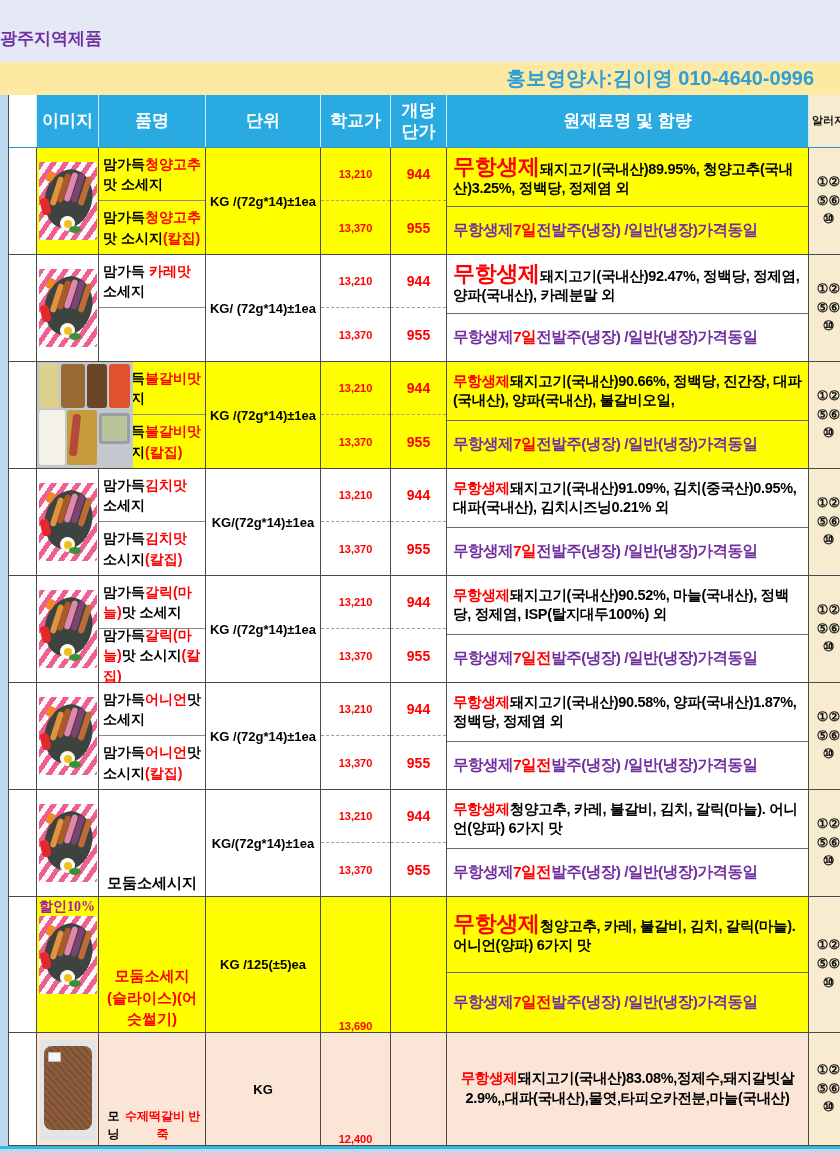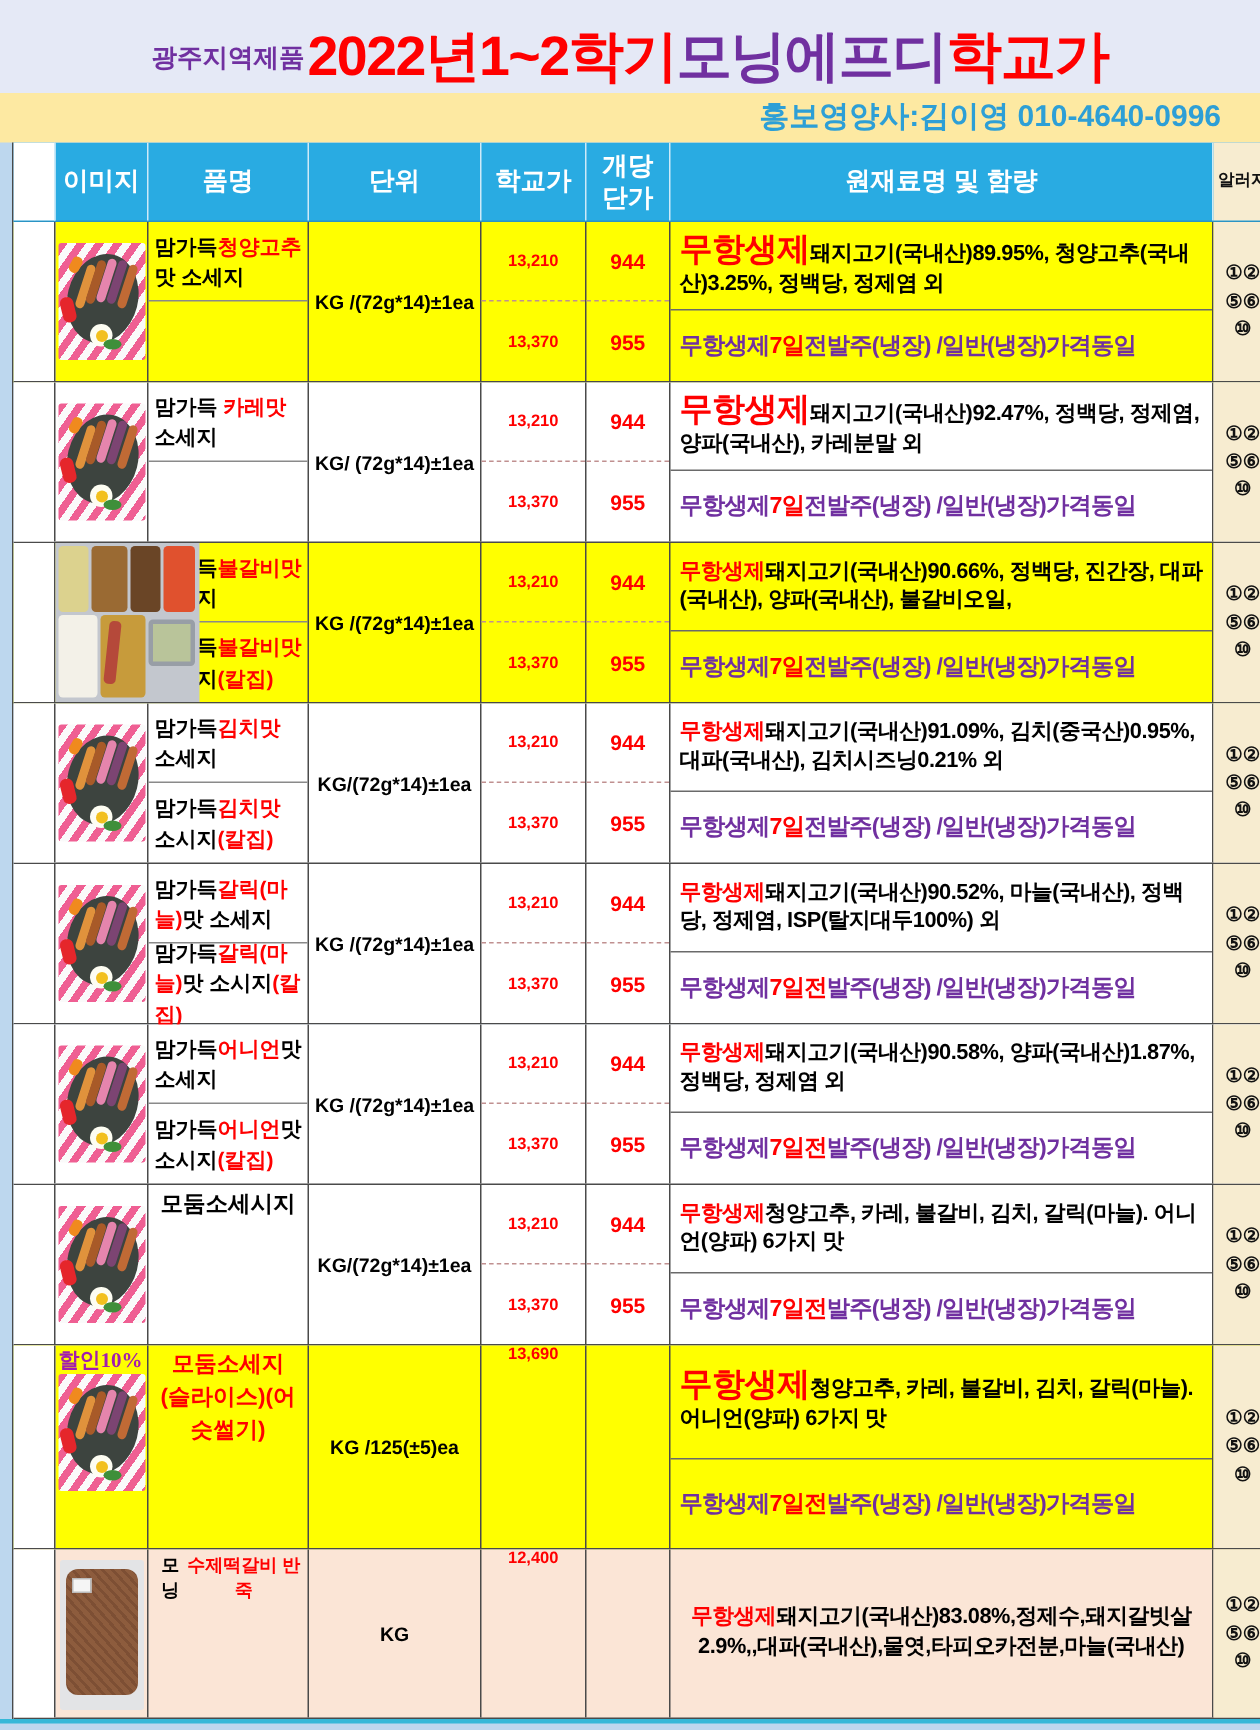--- a/index.html
+++ b/index.html
@@ -1,20 +1,20 @@
 <!DOCTYPE html>
 <html><head>
 <meta charset="utf-8">
 <style>
   * { box-sizing: border-box; margin: 0; padding: 0; }
   html,body { width:840px; height:1153px; overflow:hidden; }
   body { background:#bdd7ee; font-family:"Liberation Sans", sans-serif; font-weight:bold; }
 
   
-  .band-title { height:62px; background:#e5e9f6; display:flex; align-items:flex-end; justify-content:center; padding-bottom:6px; }
+  .band-title { height:62px; background:#e5e9f6; display:flex; align-items:flex-end; justify-content:flex-start; padding-bottom:6px; }
   .title-prefix { color:#7030a0; font-size:17px; padding-bottom:6px; margin-right:2px; }
   .title-part { font-size:37px; letter-spacing:-1px; line-height:1; }
   .band-contact { height:33px; background:#fde9a2; text-align:right; padding-right:26px; font-size:20px; color:#2d9fd6; line-height:32px; }
 
   
   .sheet { margin-left:8px; width:832px; overflow:hidden; border-left:1px solid #4a4a4a; }
   .thead, .trow { display:flex; width:840px; }
   .thead { height:53px; background:#29abe2; color:#fff; border-bottom:1px solid #2a93c4; }
   .thead .hc { display:flex; align-items:center; justify-content:center; text-align:center;
                border-right:1px solid #cdeaf8; font-size:17px; white-space:pre-line; line-height:1.25; }
@@ -34,21 +34,21 @@
   .c-alg   { width:40px; background:#f7ecd0; display:flex; align-items:center; justify-content:center;
              text-align:center; font-size:13px; line-height:1.45; color:#111; }
 
   .bg-yellow { background:#ffff00; } .bg-white { background:#ffffff; } .bg-pink { background:#fbe5d6; }
   .trow .c-gubun { background:#fff; }
 
   .half { height:50%; display:flex; align-items:center; }
   .half.top { border-bottom:1px solid #8a8a8a; }
   .half.dashed { border-bottom:1px dashed #c09090; }
   .namecell { padding:2px 4px; font-size:14px; line-height:1.45; }
-  .center-v { height:100%; display:flex; align-items:flex-start; justify-content:center; text-align:center; }
+  .center-v { height:100%; display:flex; align-items:flex-end; justify-content:center; text-align:center; }
   .pricetxt { width:100%; text-align:center; color:#ff0000; font-size:11px; }
   .eachtxt  { width:100%; text-align:center; color:#ff0000; font-size:14px; }
 
   .i-top { height:56%; border-bottom:1px solid #6a6a6a; display:flex; align-items:center; padding:2px 6px; }
   .i-bot { height:44%; display:flex; align-items:center; padding:2px 6px; }
   .i-full { height:100%; display:flex; align-items:center; justify-content:center; text-align:center; padding:2px 10px; }
   .ingr { font-size:14.5px; line-height:1.35; letter-spacing:-0.3px; }
   .order { font-size:15.5px; letter-spacing:-0.5px; white-space:nowrap; }
   .big-mu { font-size:22px; line-height:1; }
   .c-k { color:#000; } .c-r { color:#ff0000; } .c-p { color:#7030a0; }
@@ -86,21 +86,20 @@
           background:repeating-linear-gradient(48deg,#8d5c3d 0 3px,#7d4f34 3px 5px); }
   .mlabel { position:absolute; left:8px; top:12px; width:13px; height:10px; background:#f5f5f5; border:1px solid #bbb; }
 
   .band-bottom { height:3px; background:#35b8d8; margin-top:0; }
 </style>
 </head>
 <body>
 
 <div class="band-title">
   <span class="title-prefix">광주지역제품</span>
-  <span id="title-parts"><span class="title-part c-r">2022년1~2학기</span><span class="title-part c-p">모닝에프디</span><span class="title-part c-r">학교가</span></span>
 </div>
 
 <div class="band-contact">
   <span>홍보영양사:김이영 010-4640-0996</span>
 </div>
 
 <div class="sheet">
   <div class="thead">
     <div class="hc c-gubun">구분</div>
     <div class="hc c-img">이미지</div>
@@ -129,20 +128,23 @@
               <i class="pepper"></i>
               <i class="carrot"></i>
               <i class="leaf"></i>
             </div>
           </div>
         </div>
      <div class="col c-name">
           <div class="half top">
             <div class="namecell"><span class="c-k">맘가득</span><span class="c-r">청양고추</span><span class="c-k">맛 소세지</span></div>
           </div>
+       <div class="half">
+            <div class="namecell"><span class="c-k">맘가득</span><span class="c-r">청양고추</span><span class="c-k">맛 소시지</span><span class="c-r">(칼집)</span></div>
+          </div>
         </div>
      <div class="col c-unit">
           <span>KG /(72g*14)±1ea</span>
         </div>
      <div class="col c-price">
           <div class="half dashed">
             <span class="pricetxt">13,210</span>
           </div>
        <div class="half">
             <span class="pricetxt">13,370</span>

